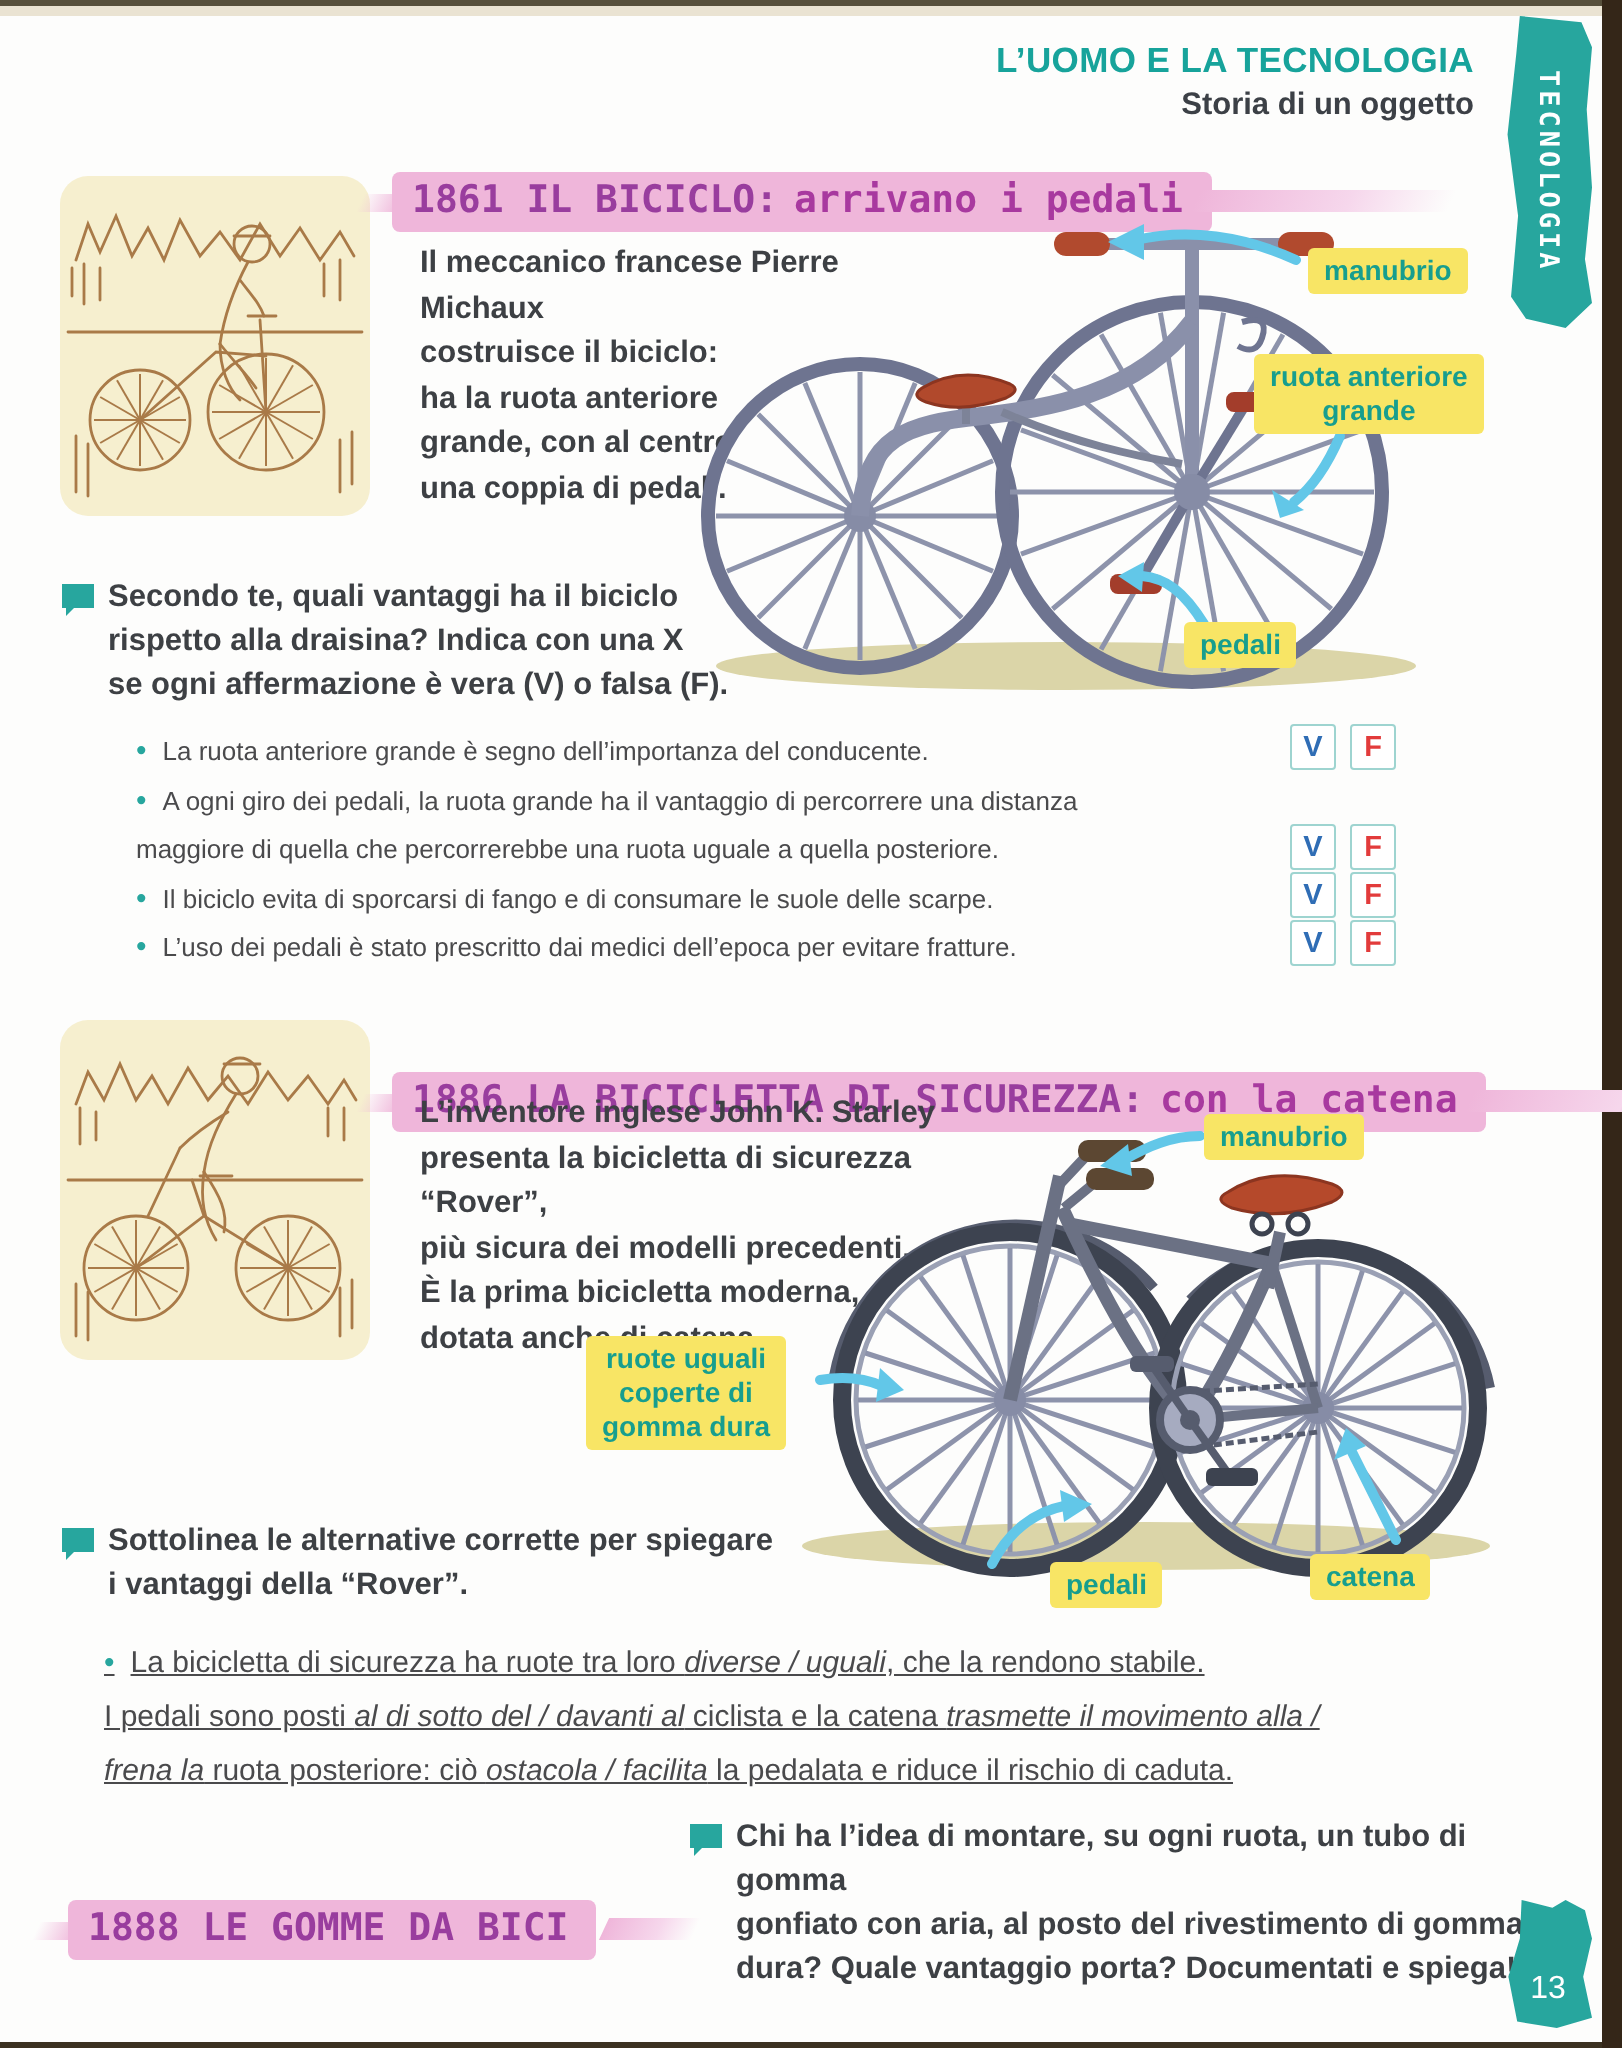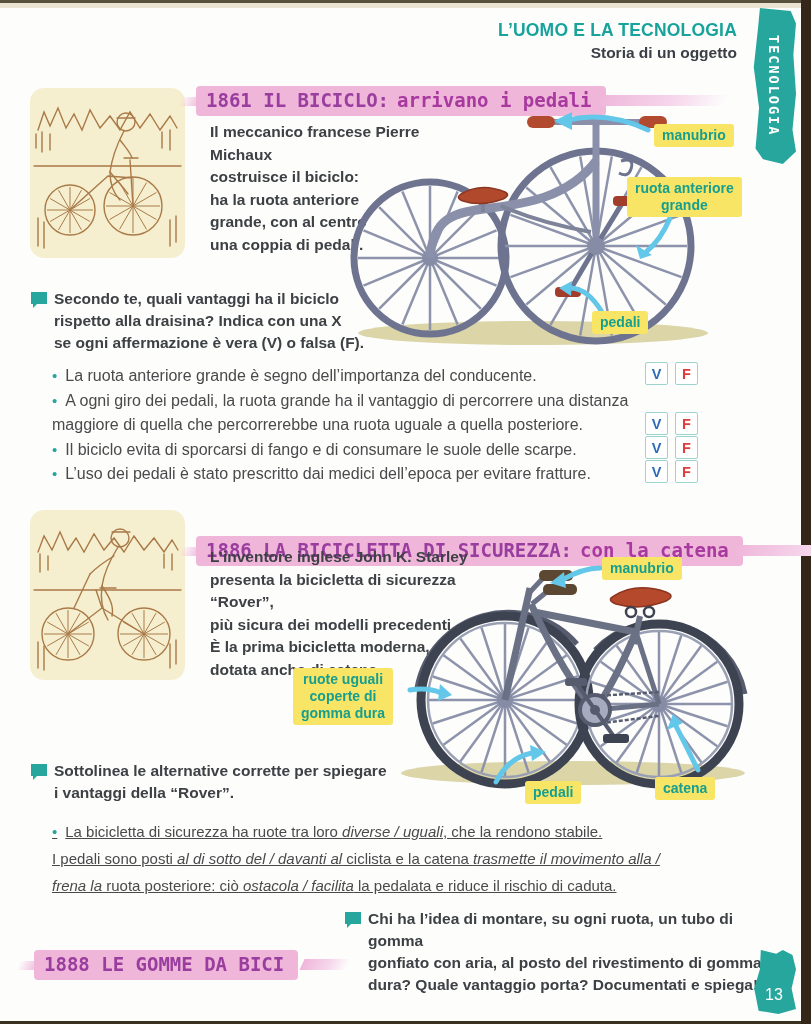--- a/index.html
+++ b/index.html
@@ -50,21 +50,21 @@
   
   .arrow{position:absolute;z-index:4;}
   .arrow path{stroke:#62c7e8;stroke-width:5;fill:none;stroke-linecap:round;}
   .arrow polygon{fill:#62c7e8;}
 
   
   .q-icon{position:absolute;z-index:3;}
   .q-text{position:absolute;font-weight:bold;font-size:15.5px;line-height:22px;color:#3d4044;white-space:pre-line;}
 
   
-  .stmt{position:absolute;left:52px;width:612px;font-size:16px;line-height:24px;color:#4a4a4c;white-space:pre-line;}
+  .stmt{position:absolute;left:68px;width:612px;font-size:13px;line-height:24px;color:#4a4a4c;white-space:pre-line;}
   .stmt:before{content:'•';color:#27a69e;margin-right:8px;font-size:15px;}
   .vf{position:absolute;left:645px;display:flex;gap:7px;}
   .vf-box{width:21px;height:21px;background:#ffffff;border:1.5px solid #9ed4d0;border-radius:2px;
       display:flex;align-items:center;justify-content:center;font-weight:bold;font-size:14.5px;}
   .vf-box.v{color:#2f6db5;}
   .vf-box.f{color:#e23b3b;}
 
   
   .alt{position:absolute;left:52px;top:818px;width:712px;font-size:15px;line-height:27px;color:#4a4a4c;white-space:pre-line;text-decoration:underline;}
   .alt:before{content:'•';color:#27a69e;margin-right:8px;font-size:15px;}

